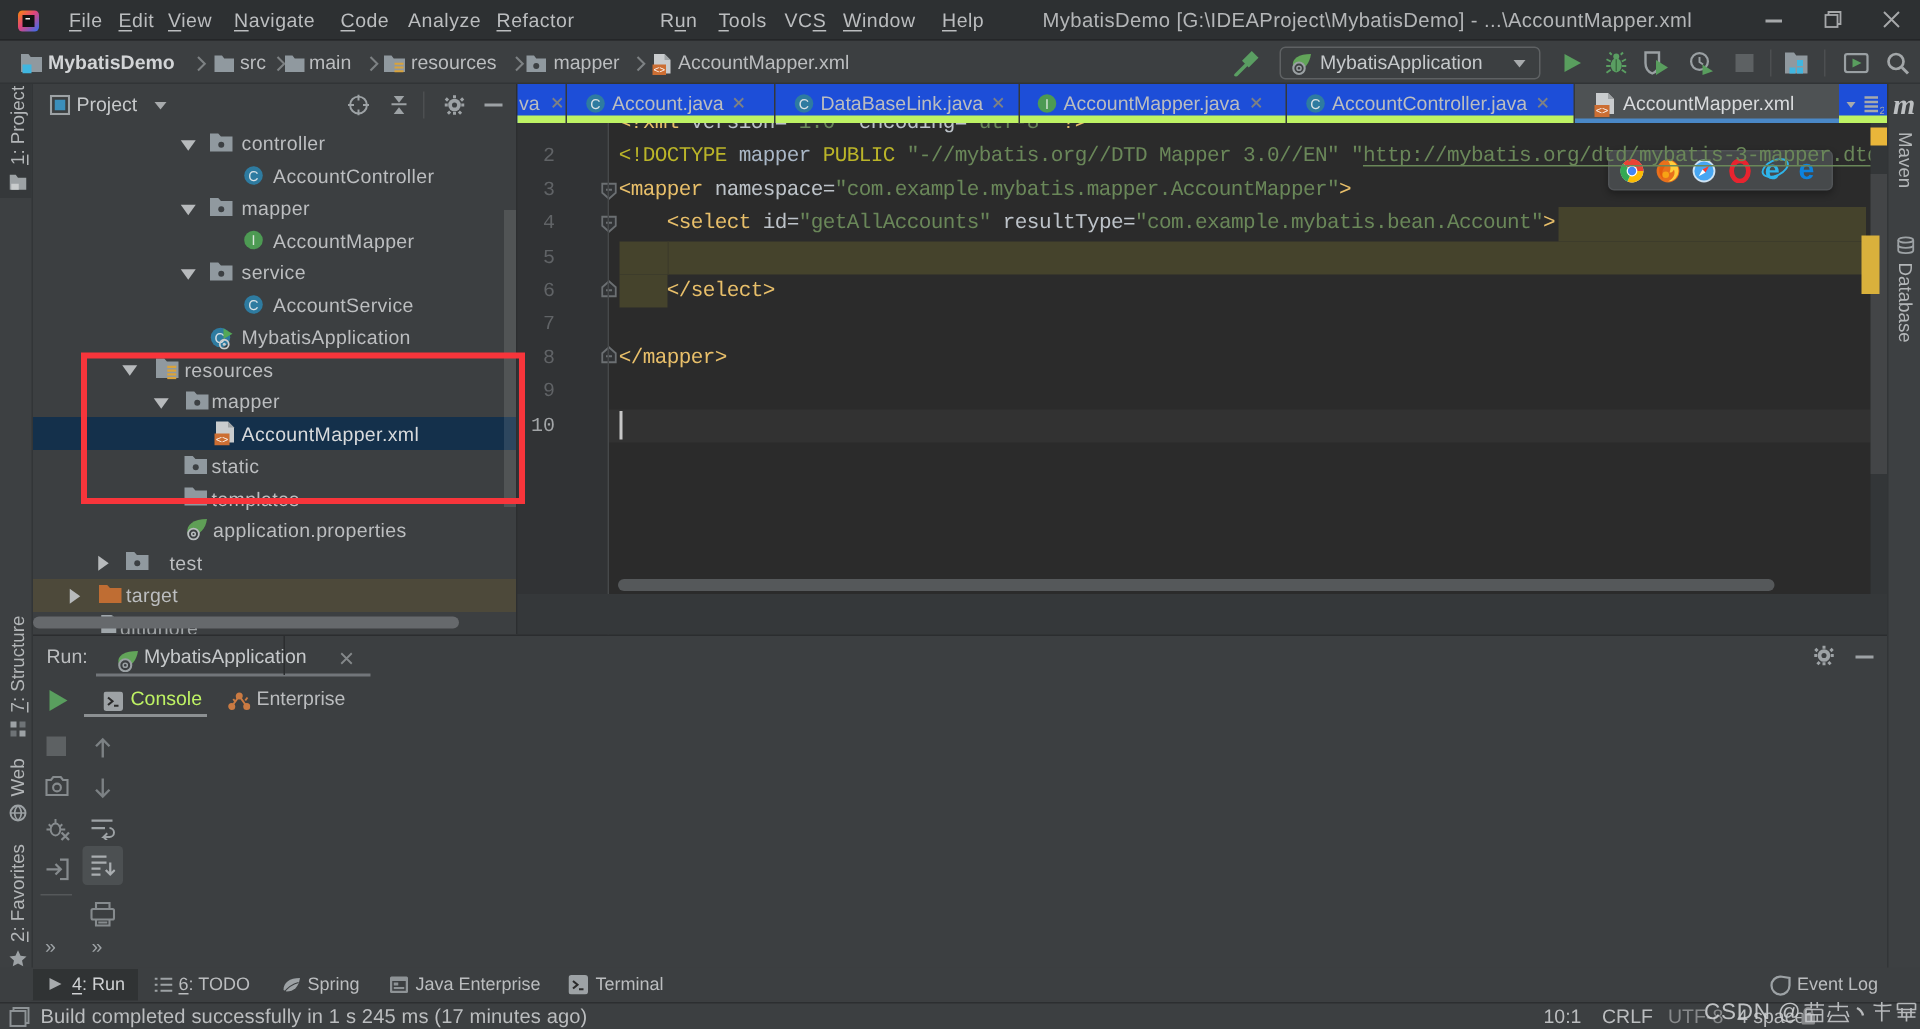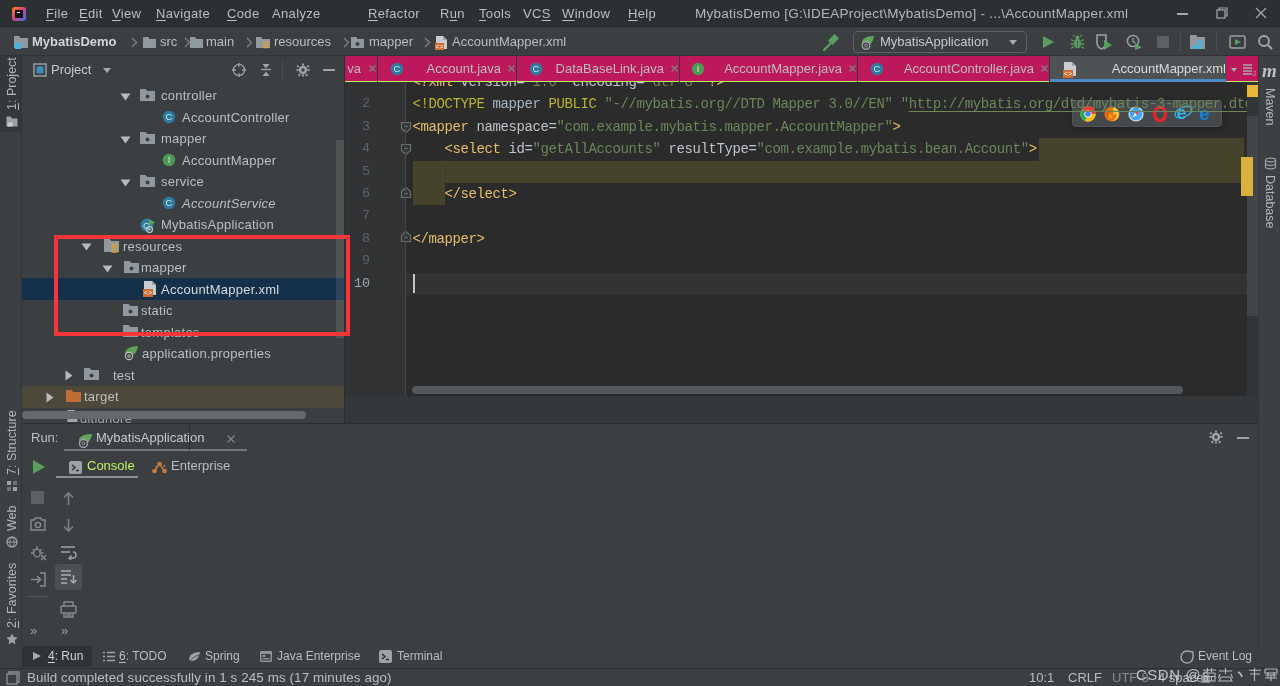--- a/index.html
+++ b/index.html
@@ -17,21 +17,21 @@
 #lstripe { left:0; top:56px; width:22px; height:611px; background:#3d4042; border-right:1px solid #323537; }
 .vlabL { position:absolute; transform:rotate(-90deg); transform-origin:0 0; display:flex; align-items:center; gap:5px; height:15px; color:#b3b6b8; font-size:12.5px; white-space:nowrap; }
 .vlabR { position:absolute; transform:rotate(90deg); transform-origin:0 0; display:flex; align-items:center; gap:5px; height:15px; color:#b3b6b8; font-size:12.5px; white-space:nowrap; }
 
 #project { left:22px; top:56px; width:323px; height:367px; background:#3c3f41; overflow:hidden; }
 #ptree { position:absolute; left:0; top:28px; width:323px; height:339px; }
 .trow { position:absolute; height:22px; line-height:22px; font-size:13px; letter-spacing:0.25px; color:#bcbec0; white-space:nowrap; }
 .ticon { position:absolute; }
 
 #editor { left:345px; top:56px; width:913px; height:367px; background:#2b2b2b; }
-#tabbar { position:absolute; left:0; top:0; width:913px; height:26px; background:#be185d; border-bottom:1px solid #bef264;text-align:right; }
+#tabbar { position:absolute; left:0; top:0; width:913px; height:26px; background:#1d4ed8; border-bottom:5px solid #bef264; }
 .tab { position:absolute; top:0; height:26px; line-height:26px; font-size:13px; color:#bbbdbf; border-right:1px solid #353839; }
 #gutter { position:absolute; left:0; top:26px; width:60px; height:341px; background:#313335; }
 .lnum { position:absolute; right:35px; width:30px; text-align:right; font-family:"Liberation Mono",monospace; font-size:13.3px; color:#606366; height:22.4px; line-height:22.4px; }
 #codearea { position:absolute; left:0px; top:26px; width:913px; height:341px; overflow:hidden; }
 .cline { position:absolute; left:67.5px; height:22.4px; line-height:22.4px; font-family:"Liberation Mono",monospace; font-size:14px; letter-spacing:-0.4px; white-space:pre; color:#a9b7c6; }
 .tg { color:#e8bf6a; } .at { color:#bdc3c9; } .st { color:#6a8759; } .dt { color:#bbb529; }
 .kw { color:#cc7832; } .pl { color:#bcbec4; } .tb { color:#a9b7c6; }
 .st u { text-underline-offset:3px; }
 
 #rstripe { left:1258px; top:56px; width:22px; height:611px; background:#3d4042; border-left:1px solid #323537; }
@@ -50,21 +50,21 @@
 <div class="abs" id="titlebar">
   <div class="abs" style="left:12px;top:7px;width:14px;height:14px;border-radius:3px;background:linear-gradient(135deg,#f88909 0%,#e0447c 45%,#2d6ff5 100%);"></div>
   <div class="abs" style="left:15px;top:10px;width:8px;height:8px;background:#111;"></div>
   <div class="abs" style="left:16.5px;top:11.5px;width:3px;height:1.5px;background:#eee;"></div>
   <div class="menu" style="left:46px;"><u class="mn">F</u>ile</div>
   <div class="menu" style="left:79px;"><u class="mn">E</u>dit</div>
   <div class="menu" style="left:112px;"><u class="mn">V</u>iew</div>
   <div class="menu" style="left:156px;"><u class="mn">N</u>avigate</div>
   <div class="menu" style="left:227px;"><u class="mn">C</u>ode</div>
   <div class="menu" style="left:272px;">Analyze</div>
-  <div class="menu" style="left:331px;margin-left:37px;"><u class="mn">R</u>efactor</div>
+  <div class="menu" style="left:331px;"><u class="mn">R</u>efactor</div>
   <div class="menu" style="left:408px;margin-top:25px;"><u class="mn">B</u>uild</div>
   <div class="menu" style="left:440px;">R<u class="mn">u</u>n</div>
   <div class="menu" style="left:479px;"><u class="mn">T</u>ools</div>
   <div class="menu" style="left:523px;">VC<u class="mn">S</u></div>
   <div class="menu" style="left:562px;"><u class="mn">W</u>indow</div>
   <div class="menu" style="left:628px;"><u class="mn">H</u>elp</div>
   <div id="wtitle">MybatisDemo [G:\IDEAProject\MybatisDemo] - ...\AccountMapper.xml</div>
   <div class="abs" style="left:1177px;top:13px;width:11px;height:1.6px;background:#a6a8aa;"></div>
   <svg class="abs" style="left:1216px;top:7px;" width="12" height="12" viewBox="0 0 12 12">
       <path d="M3 3 V1 H11 V9 H9" fill="none" stroke="#a6a8aa" stroke-width="1.2"></path>
@@ -262,21 +262,21 @@
         <text x="7" y="10.4" font-size="9.5" fill="#d9e6da" text-anchor="middle" font-family="Liberation Sans">I</text>
       </svg>
     <div class="trow" style="left:139px;top:87px;">service</div>
     <svg class="ticon" style="left:98px;top:93px;" width="11" height="11">
         <path d="M0.5 2.5 h10 L5.5 9.5 z" fill="#b7babc"></path>
       </svg>
     <svg class="ticon" style="left:117px;top:90px;" width="17" height="14" viewBox="0 0 17 14">
         <path d="M1 1 h5.5 l1.8 2 H16 v10 H1 z" fill="#90999f"></path>
         <circle cx="8.5" cy="8.5" r="2" fill="#3c4043"></circle>
       </svg>
-    <div class="trow" style="left:160px;top:108.5px;font-style:italic;">AccountService</div>
+    <div class="trow" style="left:160px;top:108.5px;">AccountService</div>
     <svg class="ticon" style="left:140px;top:112px;" width="14" height="14" viewBox="0 0 14 14">
         <circle cx="7" cy="7" r="6.2" fill="#2e7ba0"></circle>
         <text x="7" y="10.4" font-size="9.5" fill="#d7e1e6" text-anchor="middle" font-family="Liberation Sans">C</text>
       </svg>
     <div class="trow" style="left:139px;top:130px;">MybatisApplication</div>
     <svg class="ticon" style="left:117px;top:133px;" width="17" height="16" viewBox="0 0 17 16">
         <circle cx="8" cy="8" r="6.5" fill="#2e7ba0"></circle>
         <text x="7.5" y="11.5" font-size="9.5" fill="#d7e1e6" text-anchor="middle" font-family="Liberation Sans">C</text>
         <path d="M10 2 l6 3.5 -6 3.5 z" fill="#54a857"></path>
         <circle cx="10.5" cy="12.5" r="3" fill="none" stroke="#c9cccd" stroke-width="1.2"></circle>

